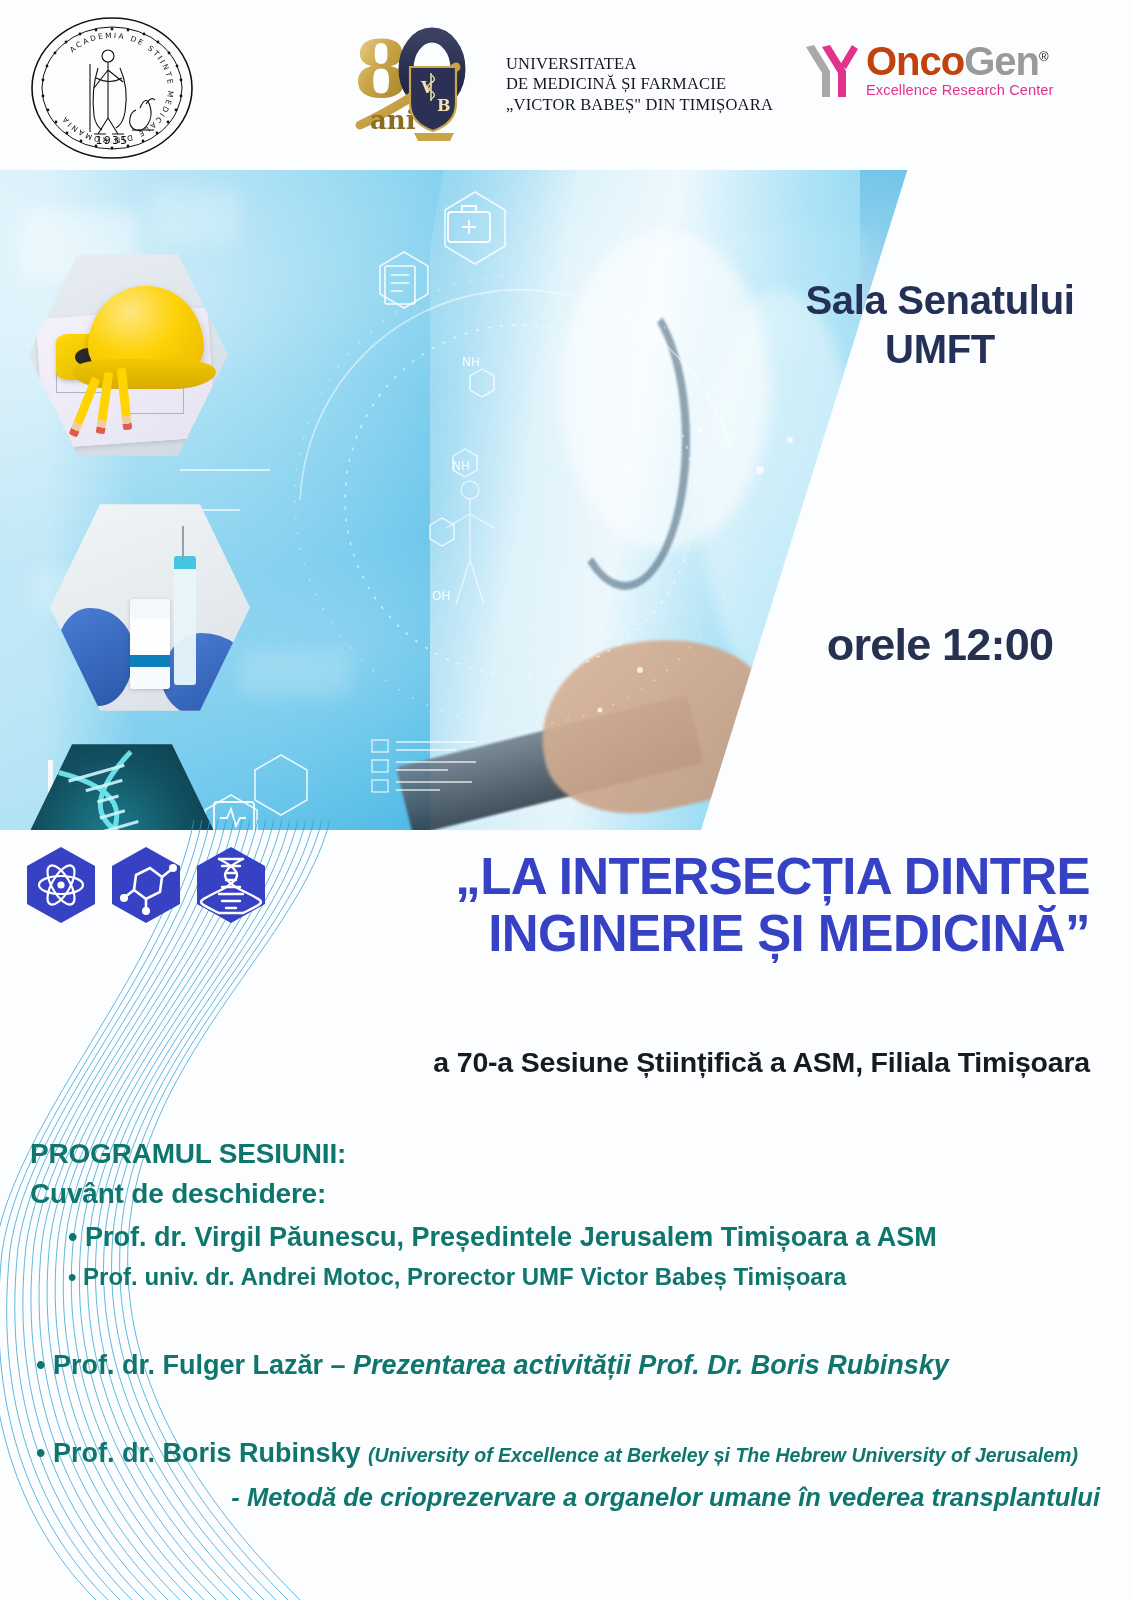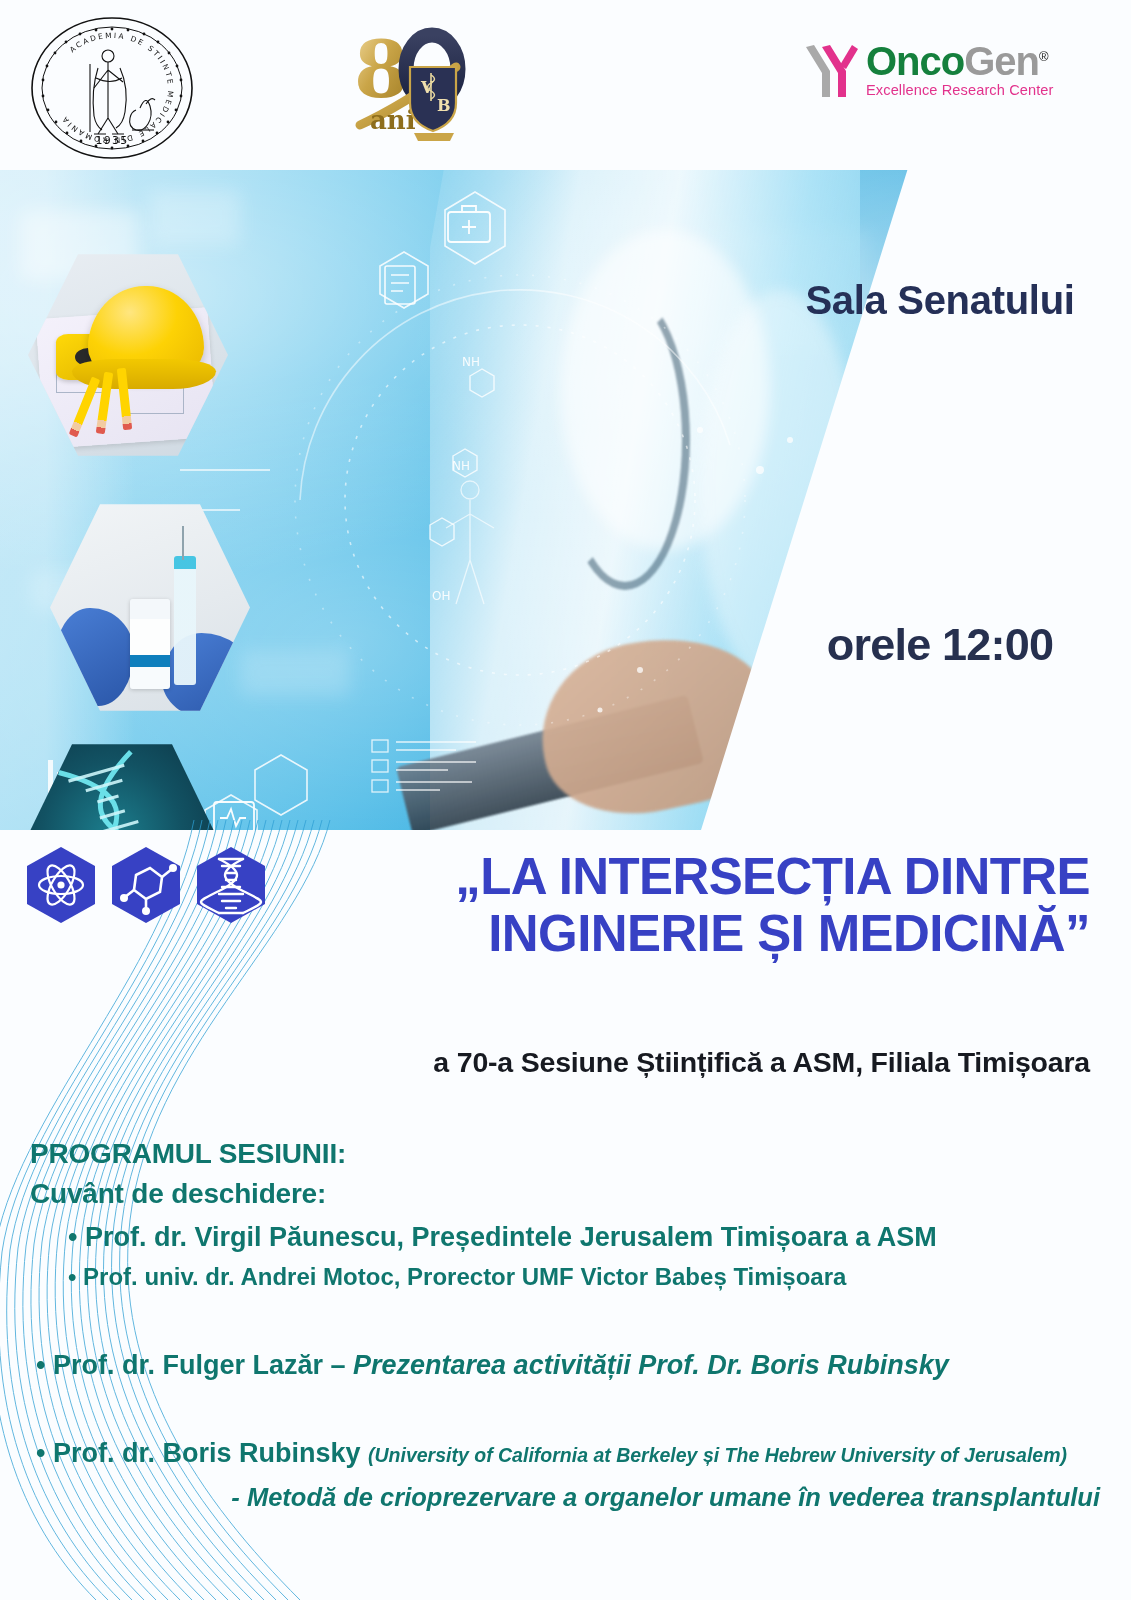--- a/index.html
+++ b/index.html
@@ -30,21 +30,21 @@
   .umft-text div{
     font-family:"Liberation Serif", serif;
     font-size:16.5px; letter-spacing:.2px; color:#16171c; white-space:nowrap;
   }
 
   
   .oncogen{ position:absolute; left:800px; top:30px; width:290px; height:80px; display:flex; align-items:center; }
   .og-mark{ flex:0 0 62px; height:62px; position:relative; }
   .og-words{ margin-left:4px; }
   .og-name{ font-size:40px; font-weight:bold; line-height:.98; letter-spacing:-1px; position:relative; }
-  .og-name .onco{ color:#15803d;margin-top:20px; }
+  .og-name .onco{ color:#c2410c;margin-top:20px; }
   .og-name .gen{ color:#9a9a9a; }
   .og-reg{ font-size:13px; vertical-align:super; color:#1b1b1b; font-weight:normal; }
   .og-tag{ color:#e2328c; font-size:14.6px; letter-spacing:.1px; margin-top:1px; }
 
   
   .hero{
     position:absolute; left:0; top:170px; width:1131px; height:660px;
     overflow:hidden;
     background:
       radial-gradient(circle at 78% 42%, rgba(255,255,255,.55) 0%, rgba(255,255,255,0) 45%),
@@ -287,20 +287,25 @@
         <text x="18" y="104" font-family="DejaVu Serif, serif" font-size="26" font-weight="bold" fill="#8d6d1c">ani</text>
 
         <path d="M58 42 h46 v36 q0 20 -23 28 q-23 -8 -23 -28 z" fill="#2a3154" stroke="#caa548" stroke-width="2.2"></path>
         <text x="69" y="68" font-family="DejaVu Serif, serif" font-size="16" font-weight="bold" fill="#f0e0ae">V</text>
         <text x="85" y="86" font-family="DejaVu Serif, serif" font-size="16" font-weight="bold" fill="#f0e0ae">B</text>
         <path d="M79 48 v28" stroke="#e8d79e" stroke-width="1.6"></path>
         <path d="M79 50 q7 4 0 8 q-7 4 0 8 q7 4 0 8" stroke="#e8d79e" stroke-width="1.4" fill="none"></path>
         <path d="M62 108 h40 l-4 8 h-32 z" fill="#caa548"></path>
       </svg>
     </div>
+    <div class="umft-text">
+      <div>UNIVERSITATEA</div>
+      <div>DE MEDICINĂ ȘI FARMACIE</div>
+      <div>„VICTOR BABEȘ" DIN TIMIȘOARA</div>
+    </div>
   </div>
 
   <div class="oncogen">
     <div class="og-mark">
       <svg width="62" height="62" viewBox="0 0 62 62">
         <path d="M6 8 L22 34 L22 58 L30 58 L30 32 L14 6 Z" fill="#a9a9a9"></path>
         <path d="M26 8 L42 34 L42 58 L50 58 L50 32 L34 6 Z" fill="#e2328c" transform="translate(-4,0)"></path>
         <path d="M52 6 L40 26 L46 30 L58 10 Z" fill="#e2328c"></path>
       </svg>
     </div>
@@ -453,20 +458,21 @@
         </g>
       </svg>
     </div>
   </div>
 
   <div class="hero-cut"></div>
 </div>
 
 <div class="venue">
   <div>Sala Senatului</div>
+  <div>UMFT</div>
 </div>
 <div class="datetime">
   <div>orele 12:00</div>
 </div>
 
 <svg class="waves" viewBox="0 0 620 780">
   <g fill="none" stroke="#2e9fd4" stroke-width="1" opacity=".75">
     <path d="M330 0 C300 120, 150 230, 130 400 C112 555, 200 680, 300 780"></path>
     <path d="M322 0 C292 122, 142 234, 122 402 C104 558, 190 682, 288 780"></path>
     <path d="M314 0 C284 124, 134 238, 114 404 C96 561, 180 684, 276 780"></path>
@@ -527,15 +533,15 @@
   <span class="l2">INGINERIE ȘI MEDICINĂ”</span>
 </div>
 <div class="subtitle">a 70-a Sesiune Științifică a ASM, Filiala Timișoara</div>
 
 <div class="program">
   <div class="prg-head">PROGRAMUL SESIUNII:</div>
   <div class="prg-sub">Cuvânt de deschidere:</div>
   <div class="prg-b1">• Prof. dr. Virgil Păunescu, Președintele Jerusalem Timișoara a ASM</div>
   <div class="prg-b2">• Prof. univ. dr. Andrei Motoc, Prorector UMF Victor Babeș Timișoara</div>
   <div class="prg-b3"><span>• Prof. dr. Fulger Lazăr – </span><i>Prezentarea activității Prof. Dr. Boris Rubinsky</i></div>
-  <div class="prg-b4"><span>• Prof. dr. Boris Rubinsky </span><span class="aff">(University of California at Berkeley și The Hebrew University of Jerusalem)</span></div>
+  <div class="prg-b4"><span>• Prof. dr. Boris Rubinsky </span><span class="aff">(University of Excellence at Berkeley și The Hebrew University of Jerusalem)</span></div>
   <div class="prg-b5">- Metodă de crioprezervare a organelor umane în vederea transplantului</div>
 </div>
 
 </body></html>

